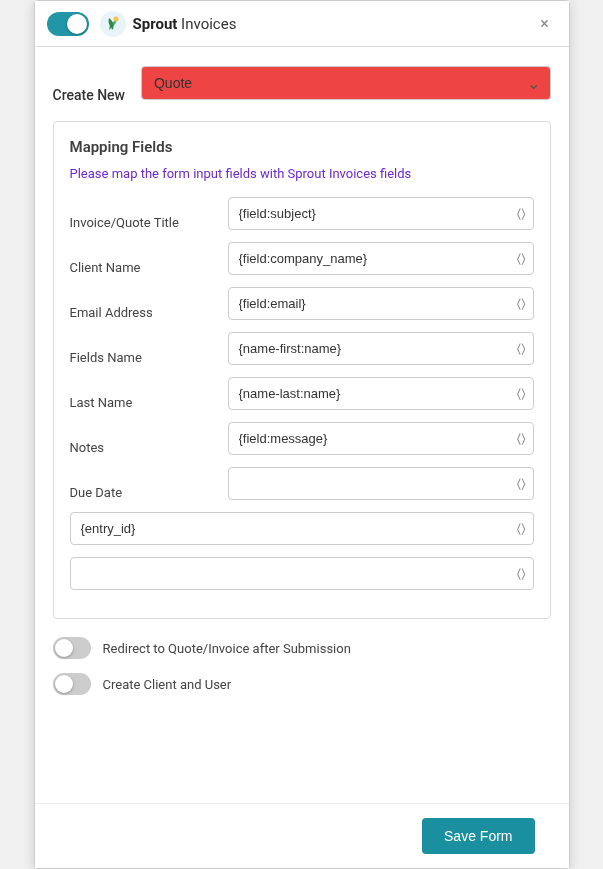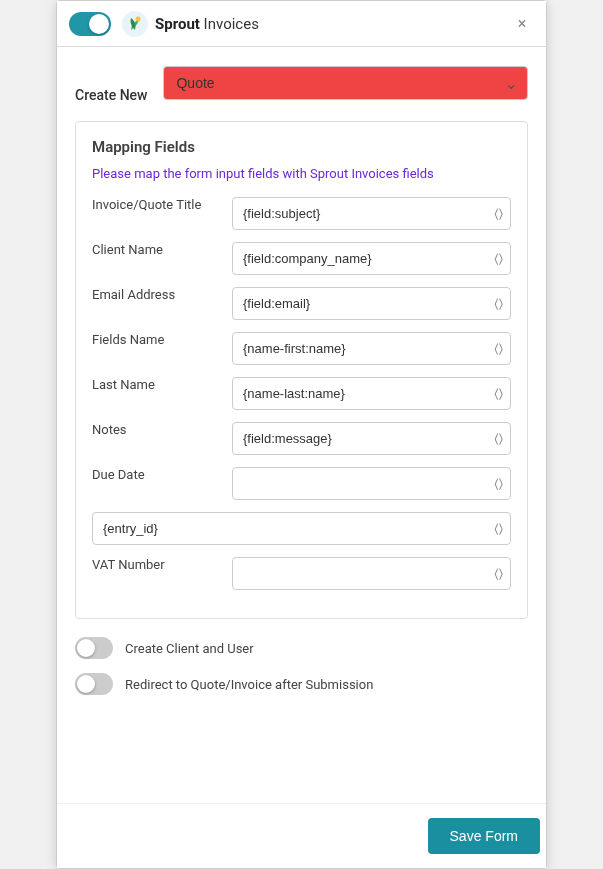--- a/index.html
+++ b/index.html
@@ -6,21 +6,21 @@
     body {
       font-family: -apple-system, BlinkMacSystemFont, "Segoe UI", Roboto, sans-serif;
       font-size: 14px;
       background: #f0f0f0;
       display: flex;
       justify-content: center;
       align-items: center;
       min-height: 100vh;
     }
     .window {
-      width: 491px;
+      width: 536px;
       min-height: 869px;
       background: #fff;
       border: 1px solid #ccc;
       border-radius: 4px;
       display: flex;
       flex-direction: column;
       box-shadow: 0 2px 12px rgba(0,0,0,0.15);
       position: relative;
     }
     .titlebar {
@@ -135,23 +135,23 @@
       color: #404040;
       margin-bottom: 10px;
     }
     .mapping-desc {
       font-size: 13px;
       color: #6d28d9;
       margin-bottom: 16px;
     }
     .field-row {
       display: flex;
-      align-items: flex-start;
+      align-items: flex-end;
       margin-bottom: 12px;
-      gap: 0;
+      gap: 18px;
     }
     .field-label {
       width: 140px;
       font-size: 13px;
       color: #444;
       flex-shrink: 0;
     }
     .field-input-wrapper {
       flex: 1;
       position: relative;
@@ -198,21 +198,21 @@
       position: absolute;
       top: 2px;
       left: 2px;
       box-shadow: 0 1px 3px rgba(0,0,0,0.3);
     }
     .toggle-label {
       font-size: 13px;
       color: #444;
     }
     .footer {
-      padding: 14px 6px;
+      padding: 14px 34px;
       display: flex;
       justify-content: flex-end;
       border-top: 1px solid #eee;
       background: #fff;
     }
     .save-btn {
       background: #1a8fa0;
       color: #fff;
       border: none;
       border-radius: 4px;
@@ -318,35 +318,34 @@
       </div>
 
       <div class="field-row">
         <div class="field-input-wrapper">
           <input class="field-input" type="text" value="{entry_id}" style="">
           <span class="field-icon">〈〉</span>
         </div>
       </div>
 
       <div class="field-row">
-        <span class="field-label">VAT Number</span>
         <div class="field-input-wrapper">
           <input class="field-input" type="text" value="" style="">
           <span class="field-icon">〈〉</span>
         </div>
       </div>
+    </div>
+
+    <div class="toggle-row">
+      <div class="small-toggle"></div>
+      <span class="toggle-label">Redirect to Quote/Invoice after Submission</span>
     </div>
 
     <div class="toggle-row">
       <div class="small-toggle"></div>
       <span class="toggle-label">Create Client and User</span>
-    </div>
-
-    <div class="toggle-row">
-      <div class="small-toggle"></div>
-      <span class="toggle-label">Redirect to Quote/Invoice after Submission</span>
     </div>
   </div>
 
   <div class="footer">
     <button class="save-btn">Save Form</button>
   </div>
 </div>
 
 </body></html>

